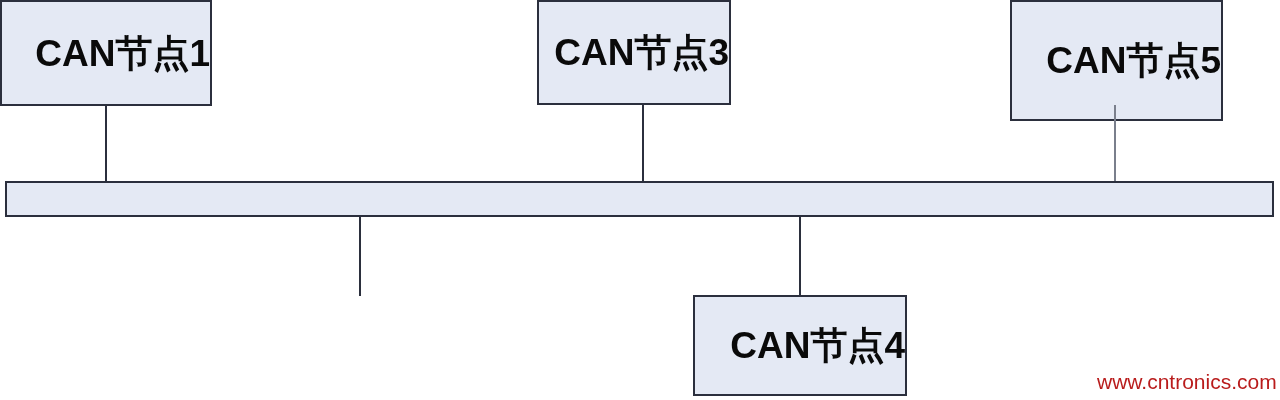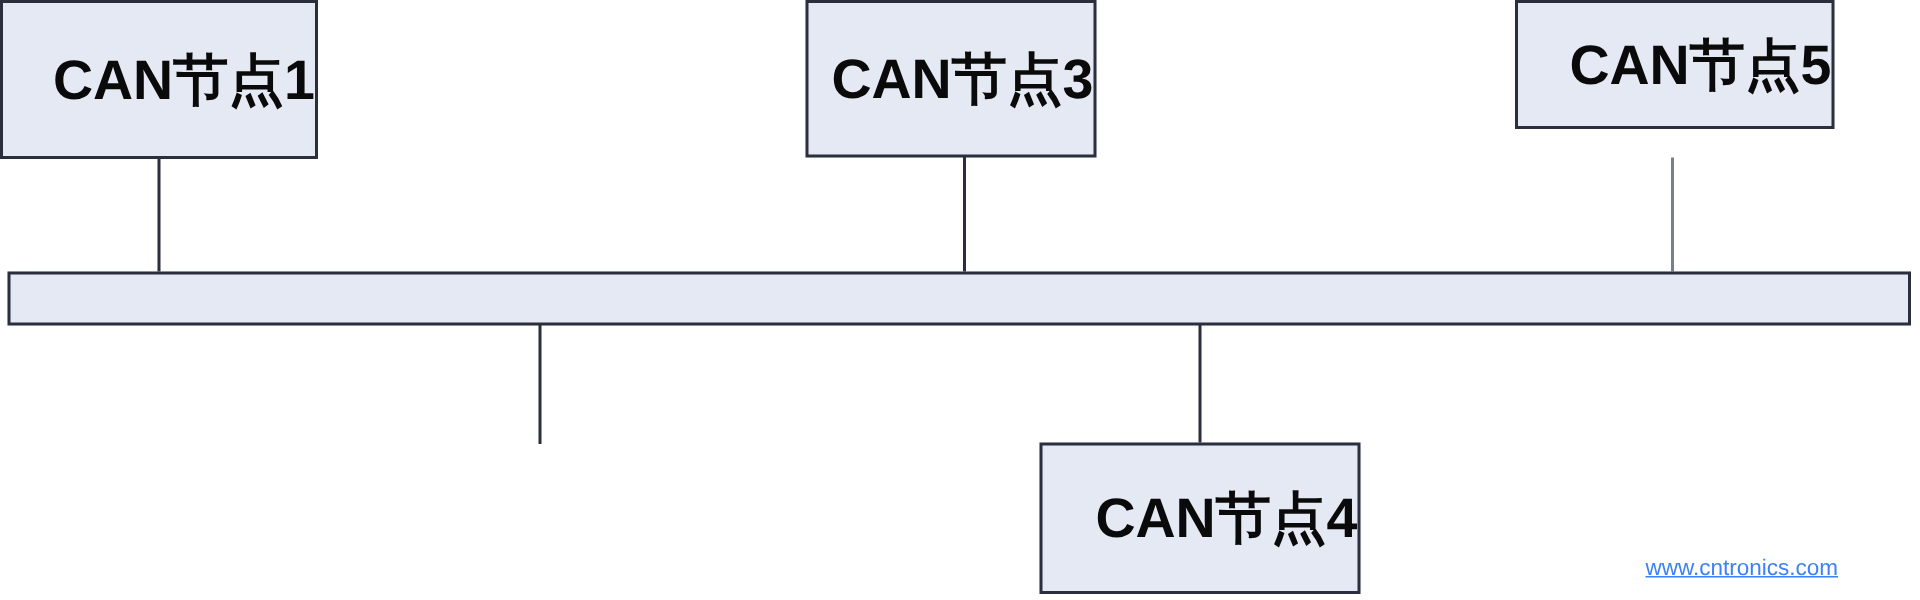--- a/index.html
+++ b/index.html
@@ -49,41 +49,40 @@
     width: 2px;
     background: #2b2f3d;
   }
   .connector.light {
     background: #7a7f8c;
   }
 
   
   .watermark {
     position: absolute;
-    font-size: 15px;
-    color: #3b82f6;
+    font-size: 21px;
+    color: #b91c1c;
     white-space: nowrap;
     font-family: "Liberation Sans", "DejaVu Sans", sans-serif;
-    text-decoration: underline;
   }
 </style>
 </head>
 <body>
 
 <div id="canvas">
 
   <div class="node" style="left:0px; top:0px; width:212px; height:106px;">
     <span class="node-label">CAN节点1</span>
   </div>
 
   <div class="node" style="left:537px; top:0px; width:194px; height:105px;">
     <span class="node-label">CAN节点3</span>
   </div>
 
-  <div class="node" style="left:1010px; top:0px; width:213px; height:86px;">
+  <div class="node" style="left:1010px; top:0px; width:213px; height:121px;">
     <span class="node-label">CAN节点5</span>
   </div>
 
   <div class="connector" style="left:105px; top:105px; height:77px;"></div>
 
   <div class="connector" style="left:642px; top:104px; height:78px;"></div>
 
   <div class="connector light" style="left:1114px; top:105px; height:77px;"></div>
 
   <div class="bus" style="left:5px; top:181px; width:1269px; height:36px;"></div>

